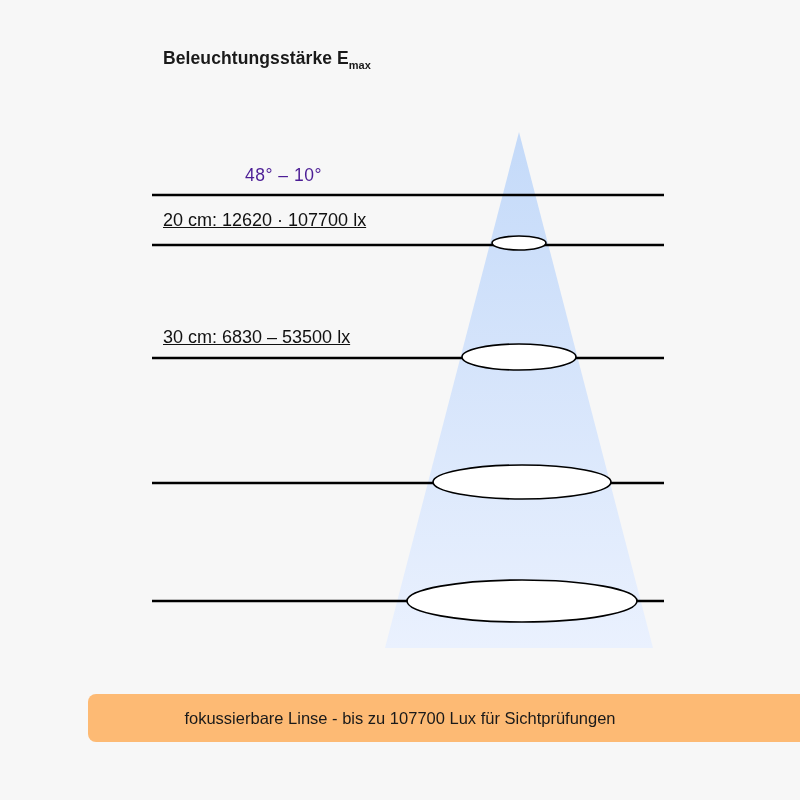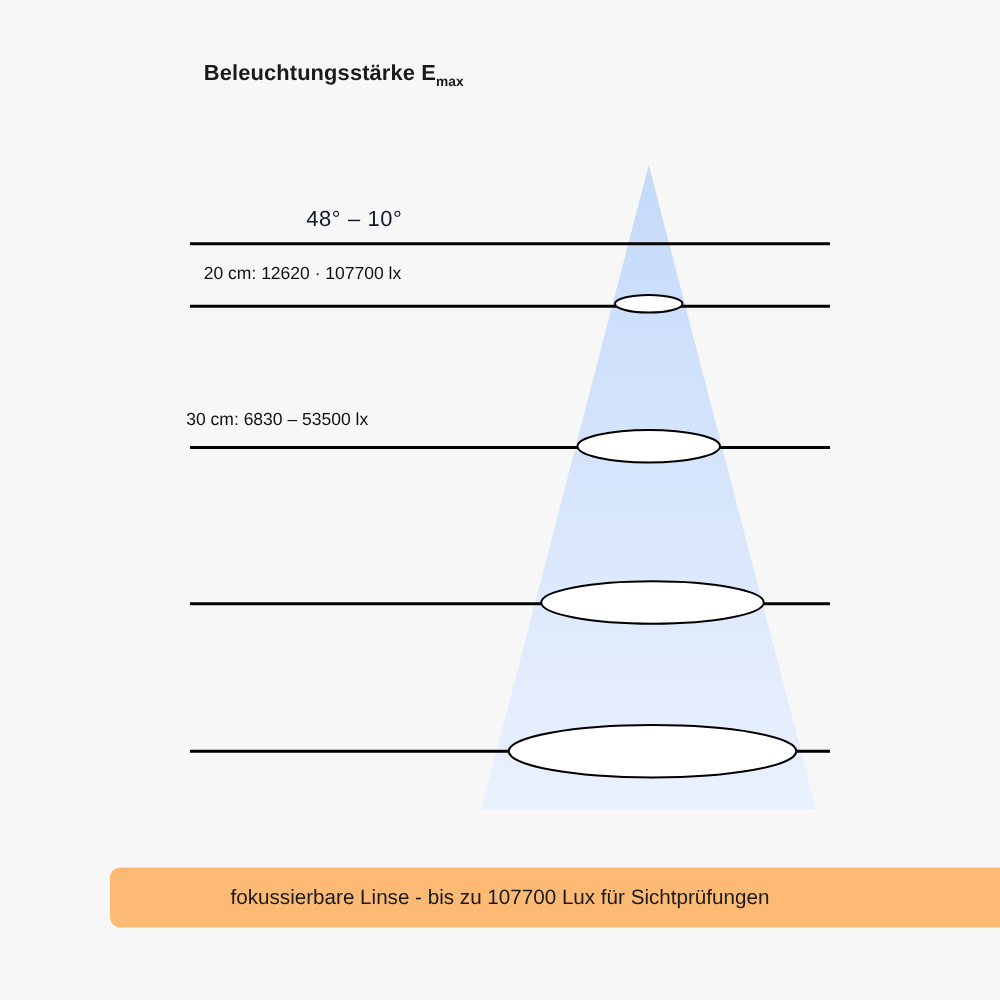--- a/index.html
+++ b/index.html
@@ -35,31 +35,32 @@
     vertical-align: sub;
     letter-spacing: 0;
   }
   svg#diagram {
     position: absolute;
     left: 0;
     top: 0;
   }
   .row-label {
     position: absolute;
-    font-size: 14px;
+    font-size: 18px;
     color: #111;
     white-space: nowrap;
     font-family: "Liberation Sans", sans-serif;
+    text-decoration: underline;
   }
   .angles {
     position: absolute;
     left: 245px;
     top: 165px;
     font-size: 17.5px;
-    color: #0f172a;
+    color: #4c1d95;
     white-space: nowrap;
     letter-spacing: 0.5px;
   }
   .caption-box {
     position: absolute;
     left: 88px;
     top: 694px;
     width: 720px;
     height: 48px;
     background: #fdba74;
@@ -109,19 +110,19 @@
       <ellipse cx="519" cy="243" rx="27" ry="7"></ellipse>
       <ellipse cx="519" cy="357" rx="57" ry="13"></ellipse>
       <ellipse cx="522" cy="482" rx="89" ry="17"></ellipse>
       <ellipse cx="522" cy="601" rx="115" ry="21"></ellipse>
     </g>
   </svg>
 
   <div class="angles">48°  –   10°</div>
 
   <div class="row-label" style="left:163px; top:210px;">20 cm: 12620 ·  107700 lx</div>
-  <div class="row-label" style="left:149px; top:327px;">30 cm: 6830 –   53500 lx</div>
+  <div class="row-label" style="left:163px; top:327px;">30 cm: 6830 –   53500 lx</div>
 
   <div class="caption-box">
     <div class="caption-text">fokussierbare Linse - bis zu 107700 Lux für Sichtprüfungen</div>
   </div>
 
 </div>
 
 </body></html>

